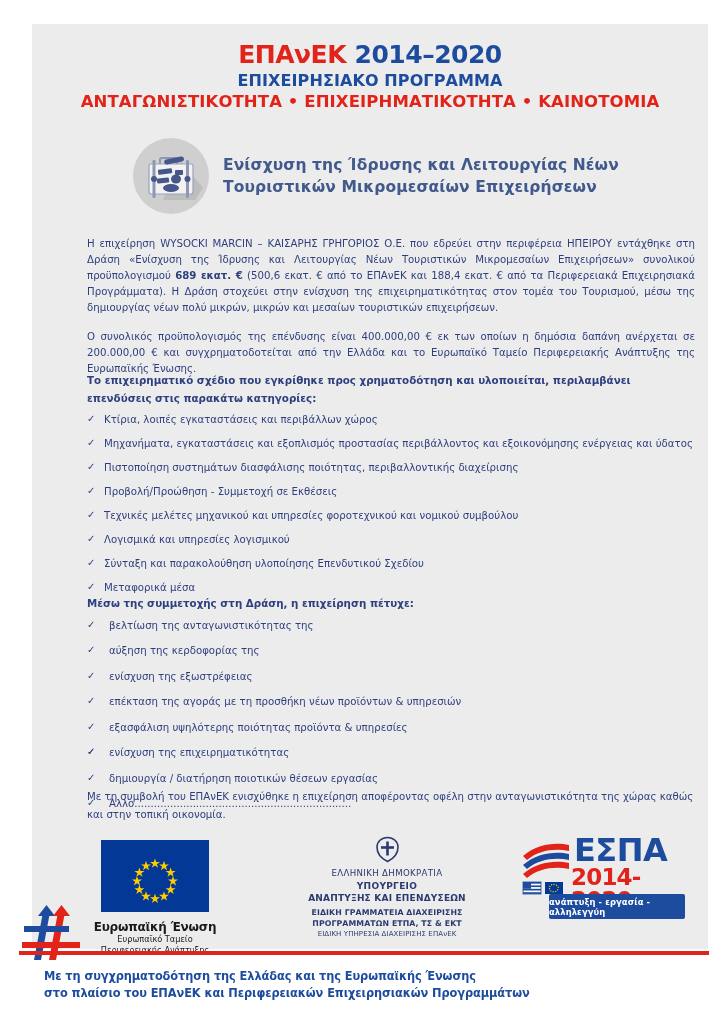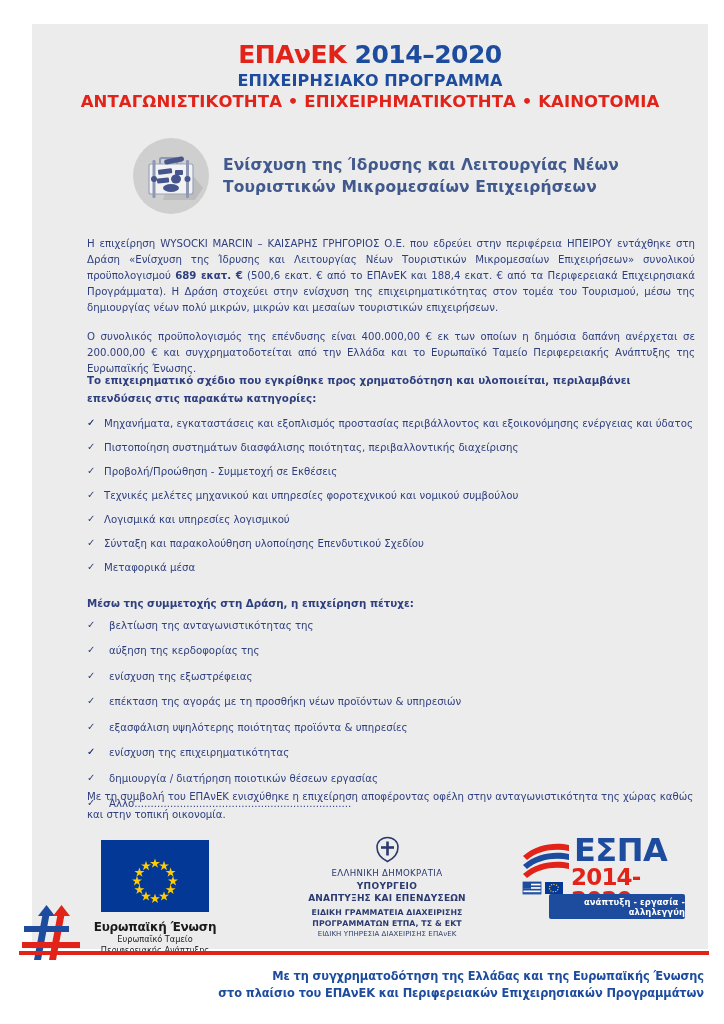--- a/index.html
+++ b/index.html
@@ -233,21 +233,21 @@
   }
   .espa-tagline {
     position: absolute;
     left: 30px;
     top: 56px;
     width: 136px;
     background: #1d4c9e;
     color: #ffffff;
     font-size: 8.4px;
     font-weight: 700;
-    text-align: right;
+    text-align: left;
     padding: 2.5px 0;
     border-radius: 2px;
     letter-spacing: 0.1px;
   }
 
   
   .hash-mark {
     position: absolute;
     left: 16px;
     top: 898px;
@@ -259,24 +259,24 @@
   .red-rule {
     position: absolute;
     left: 19px;
     top: 951px;
     width: 690px;
     height: 4px;
     background: #e2231a;
   }
   .footer-note {
     position: absolute;
-    left: 28px;
+    left: 44px;
     top: 968px;
     width: 676px;
-    text-align: right;
+    text-align: left;
     color: #1d4c9e;
     font-size: 11.4px;
     font-weight: 700;
     line-height: 1.45;
     letter-spacing: -0.1px;
   }
 </style>
 </head>
 <body>
 
@@ -318,21 +318,21 @@
   </div>
 
   <div class="body-col" style="top:236px;">
     <p class="para"><span>Η επιχείρηση WYSOCKI MARCIN – ΚΑΙΣΑΡΗΣ ΓΡΗΓΟΡΙΟΣ Ο.Ε. που εδρεύει στην περιφέρεια ΗΠΕΙΡΟΥ εντάχθηκε στη Δράση «Ενίσχυση της Ίδρυσης και Λειτουργίας Νέων Τουριστικών Μικρομεσαίων Επιχειρήσεων» συνολικού προϋπολογισμού </span><b>689 εκατ. €</b><span> (500,6 εκατ. € από το ΕΠΑνΕΚ και 188,4 εκατ. € από τα Περιφερειακά Επιχειρησιακά Προγράμματα). Η Δράση στοχεύει στην ενίσχυση της επιχειρηματικότητας  στον τομέα του Τουρισμού, μέσω της δημιουργίας νέων πολύ μικρών, μικρών και μεσαίων τουριστικών επιχειρήσεων.</span></p>
     <p class="para" style="margin-top:9px;">Ο συνολικός προϋπολογισμός της επένδυσης είναι 400.000,00 € εκ των οποίων η δημόσια δαπάνη ανέρχεται σε 200.000,00 € και συγχρηματοδοτείται από την Ελλάδα και το Ευρωπαϊκό Ταμείο Περιφερειακής Ανάπτυξης της Ευρωπαϊκής Ένωσης.</p>
   </div>
 
   <div class="body-col" style="top:372px;">
     <div class="sec-head">Το επιχειρηματικό σχέδιο που εγκρίθηκε προς χρηματοδότηση και υλοποιείται, περιλαμβάνει επενδύσεις στις παρακάτω κατηγορίες:</div>
     <ul class="checklist">
-      <li><span class="tick">✓</span></li>
+      <li><span class="tick">✓</span><span>Κτίρια, λοιπές εγκαταστάσεις και περιβάλλων χώρος</span></li>
       <li><span class="tick">✓</span><span>Μηχανήματα, εγκαταστάσεις και εξοπλισμός προστασίας περιβάλλοντος και εξοικονόμησης ενέργειας και ύδατος</span></li>
       <li><span class="tick">✓</span><span>Πιστοποίηση συστημάτων διασφάλισης ποιότητας,  περιβαλλοντικής διαχείρισης</span></li>
       <li><span class="tick">✓</span><span>Προβολή/Προώθηση - Συμμετοχή σε Εκθέσεις</span></li>
       <li><span class="tick">✓</span><span>Τεχνικές μελέτες μηχανικού και υπηρεσίες φοροτεχνικού και νομικού συμβούλου</span></li>
       <li><span class="tick">✓</span><span>Λογισμικά και υπηρεσίες λογισμικού</span></li>
       <li><span class="tick">✓</span><span>Σύνταξη και παρακολούθηση υλοποίησης Επενδυτικού Σχεδίου</span></li>
       <li><span class="tick">✓</span><span>Μεταφορικά μέσα</span></li>
     </ul>
   </div>
 

